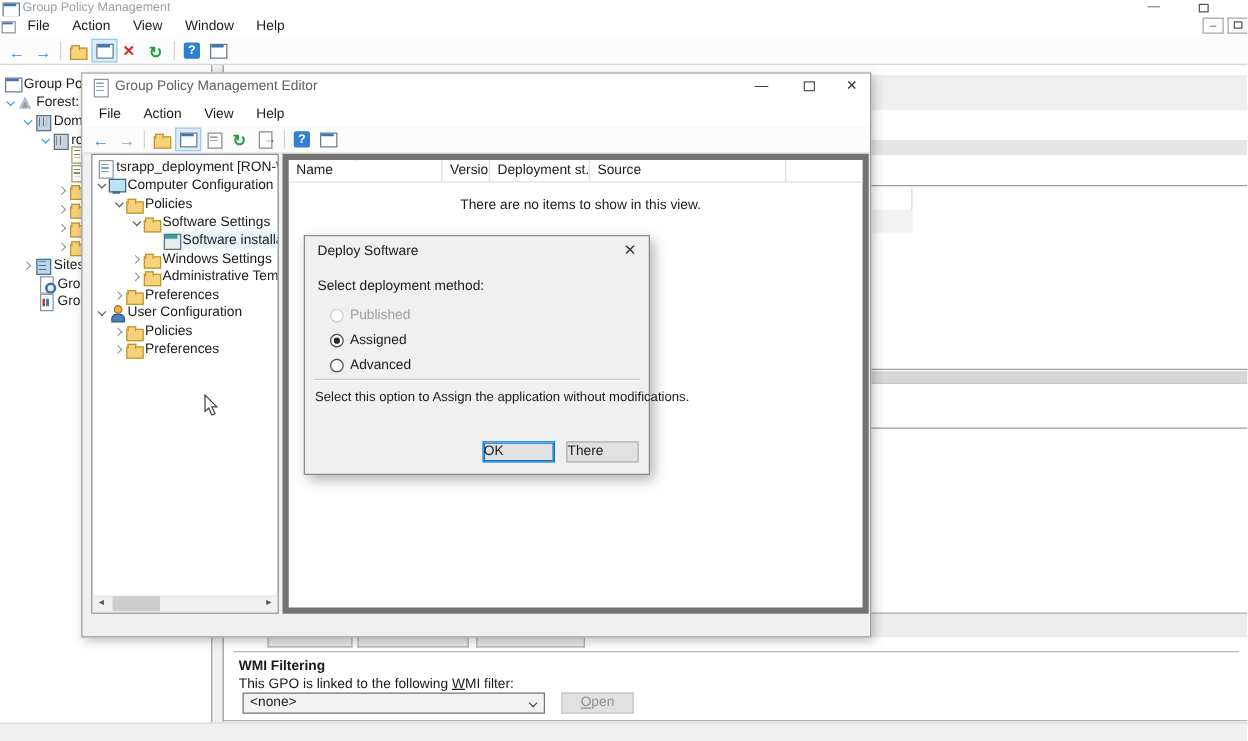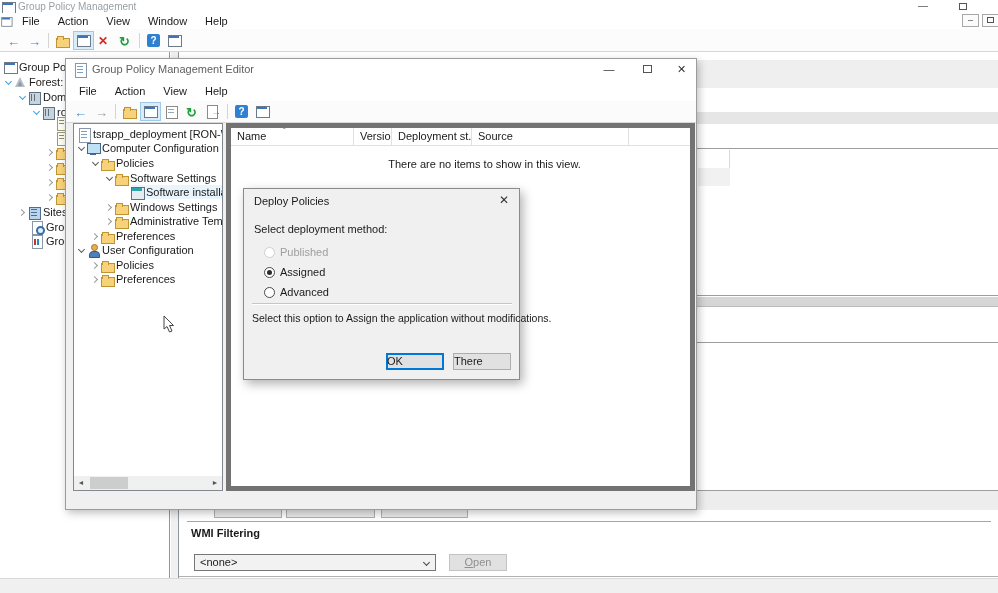--- a/index.html
+++ b/index.html
@@ -248,20 +248,21 @@
   <div class="abs hline" style="top:254px;background:#bbbbbb;"></div>
   <div class="abs hline" style="top:290px;background:#9d9d9d;"></div>
   <div class="abs hline" style="top:438px;background:#9d9d9d;"></div>
   <div class="abs band" style="top:439px;height:19px;background:#ededed;"></div>
   <div class="abs clipbtn" style="left:35px;top:458px;width:68px;"></div>
   <div class="abs clipbtn" style="left:107px;top:458px;width:89px;"></div>
   <div class="abs clipbtn" style="left:202px;top:458px;width:87px;"></div>
   <div class="abs etched" style="left:8px;top:469px;width:804px;"></div>
 
   <div class="abs nowrap" style="left:12px;top:475px;font-weight:bold;">WMI Filtering</div>
+  <div class="abs nowrap" style="left:12px;top:489px;"><span>This GPO is linked to the following </span><span class="u">W</span><span>MI filter:</span></div>
   <div class="abs" id="wmi-combo">
     <span>&lt;none&gt;</span>
     <span class="combo-chev"></span>
   </div>
   <div class="abs" id="wmi-open"><span class="u">O</span><span>pen</span></div>
   <div class="abs hline" style="top:524px;background:#b0b0b0;"></div>
 </div>
 
 <div class="abs" id="status-bar">
   
@@ -376,26 +377,26 @@
   </div>
 
   <div class="abs" id="ed-list-panel">
     <div class="hdr-row">
       <span class="hdr-cell" style="width:123px;">Name</span>
       <span class="hdr-cell" style="width:38px;">Version</span>
       <span class="hdr-cell" style="width:80px;">Deployment st...</span>
       <span class="hdr-cell" style="width:157px;">Source</span>
     </div>
     <span class="abs" style="left:52px;top:-2px;font-size:8px;color:#666;">ˆ</span>
-    <div class="abs" style="left:0;top:30px;width:467px;text-align:center;margin-left:20px;">There are no items to show in this view.</div>
+    <div class="abs" style="left:0;top:30px;width:467px;text-align:center;">There are no items to show in this view.</div>
   </div>
 </div>
 
 <div class="abs" id="dialog">
-  <div class="abs nowrap" style="left:10px;top:6px;">Deploy Policies</div>
+  <div class="abs nowrap" style="left:10px;top:6px;">Deploy Software</div>
   <div class="abs" id="dialog-close">✕</div>
   <div class="abs nowrap" style="left:10px;top:34px;">Select deployment method:</div>
 
   <div class="abs flexrow" style="left:20px;top:57px;">
     <span class="radio disabled"></span>
     <span class="lbl" style="padding-left:5px;color:#9e9e9e;">Published</span>
   </div>
   <div class="abs flexrow" style="left:20px;top:77px;">
     <span class="radio checked"></span>
     <span class="lbl" style="padding-left:5px;">Assigned</span>

